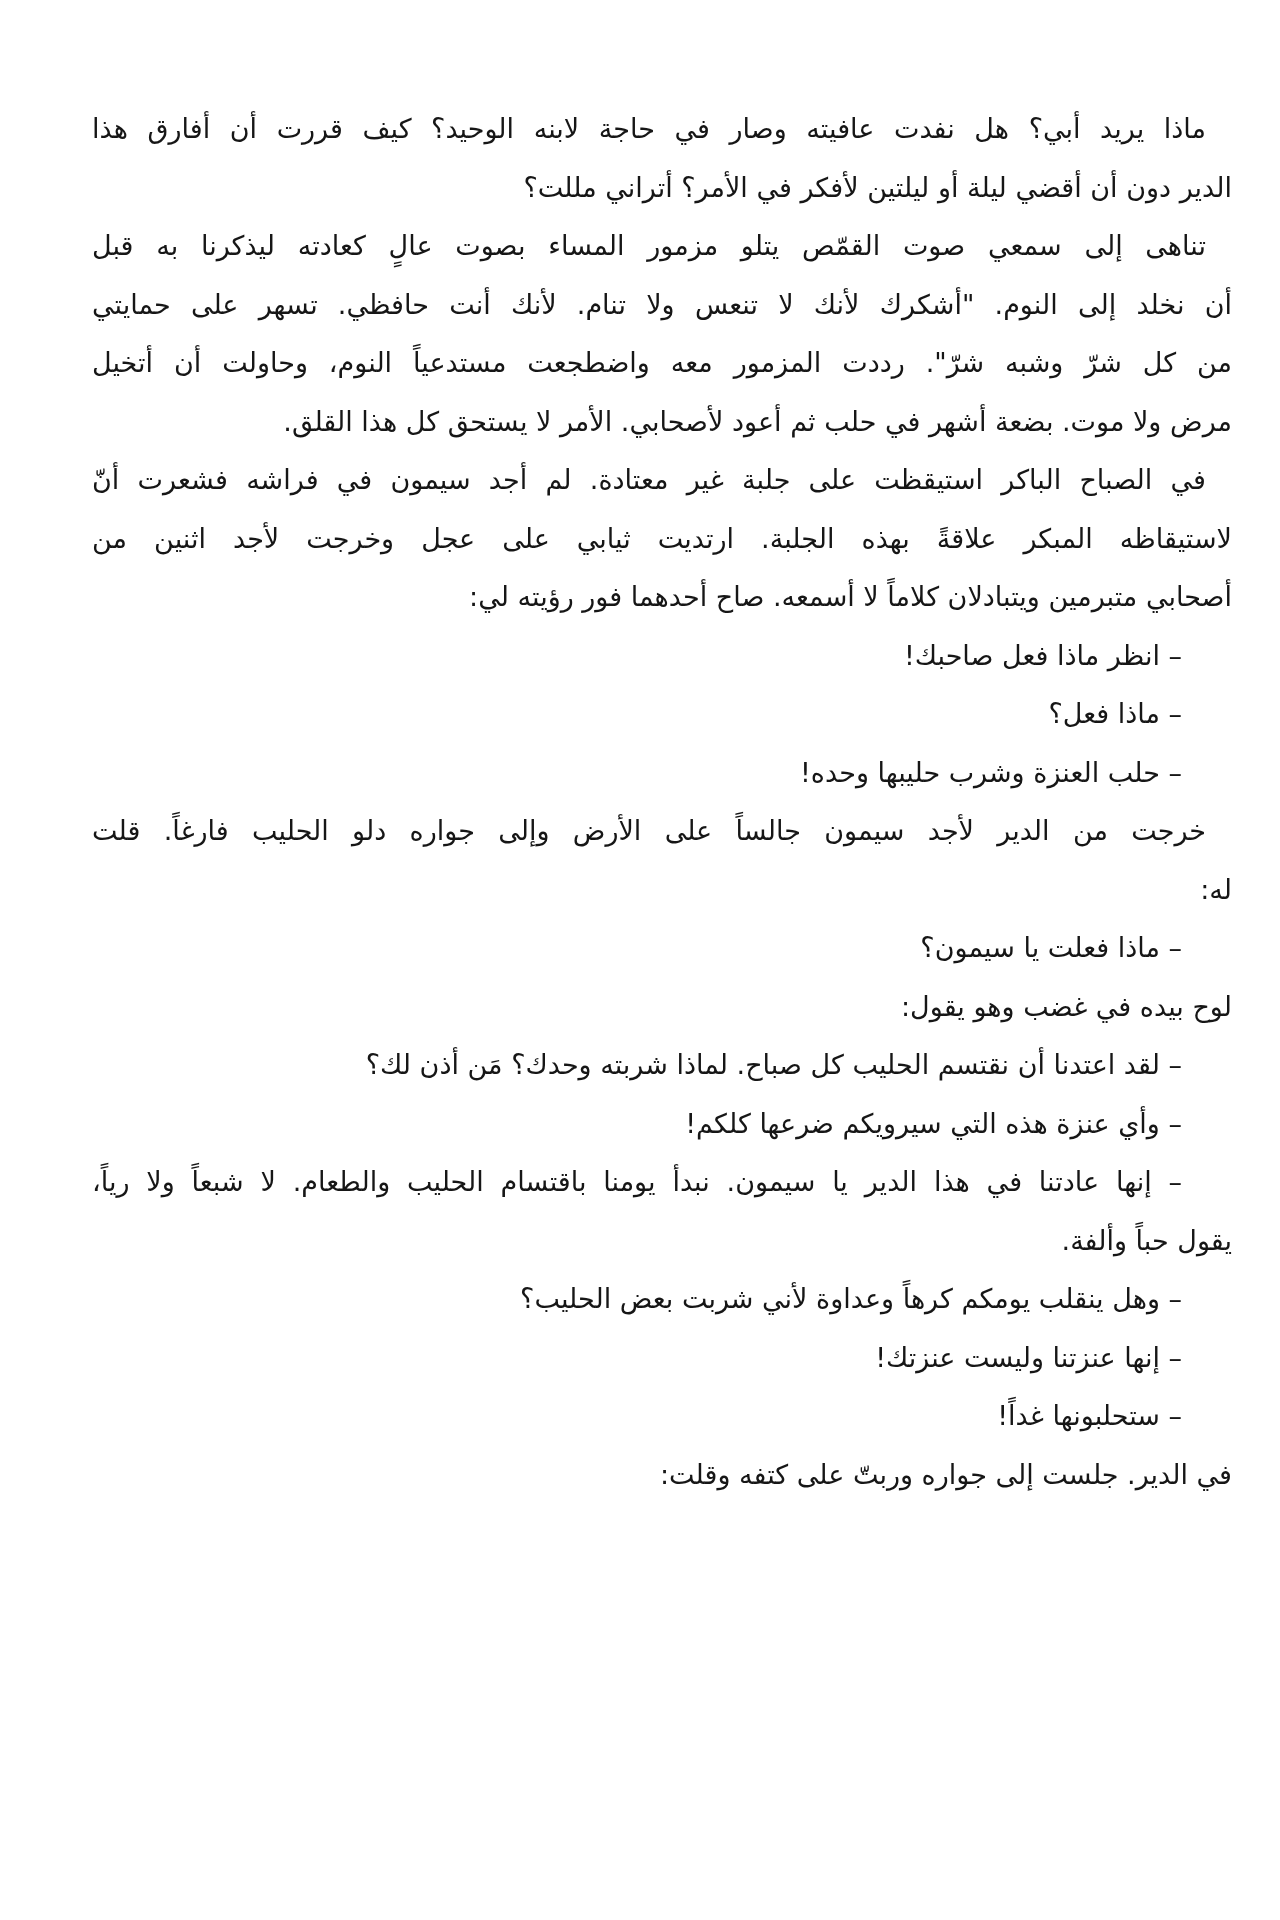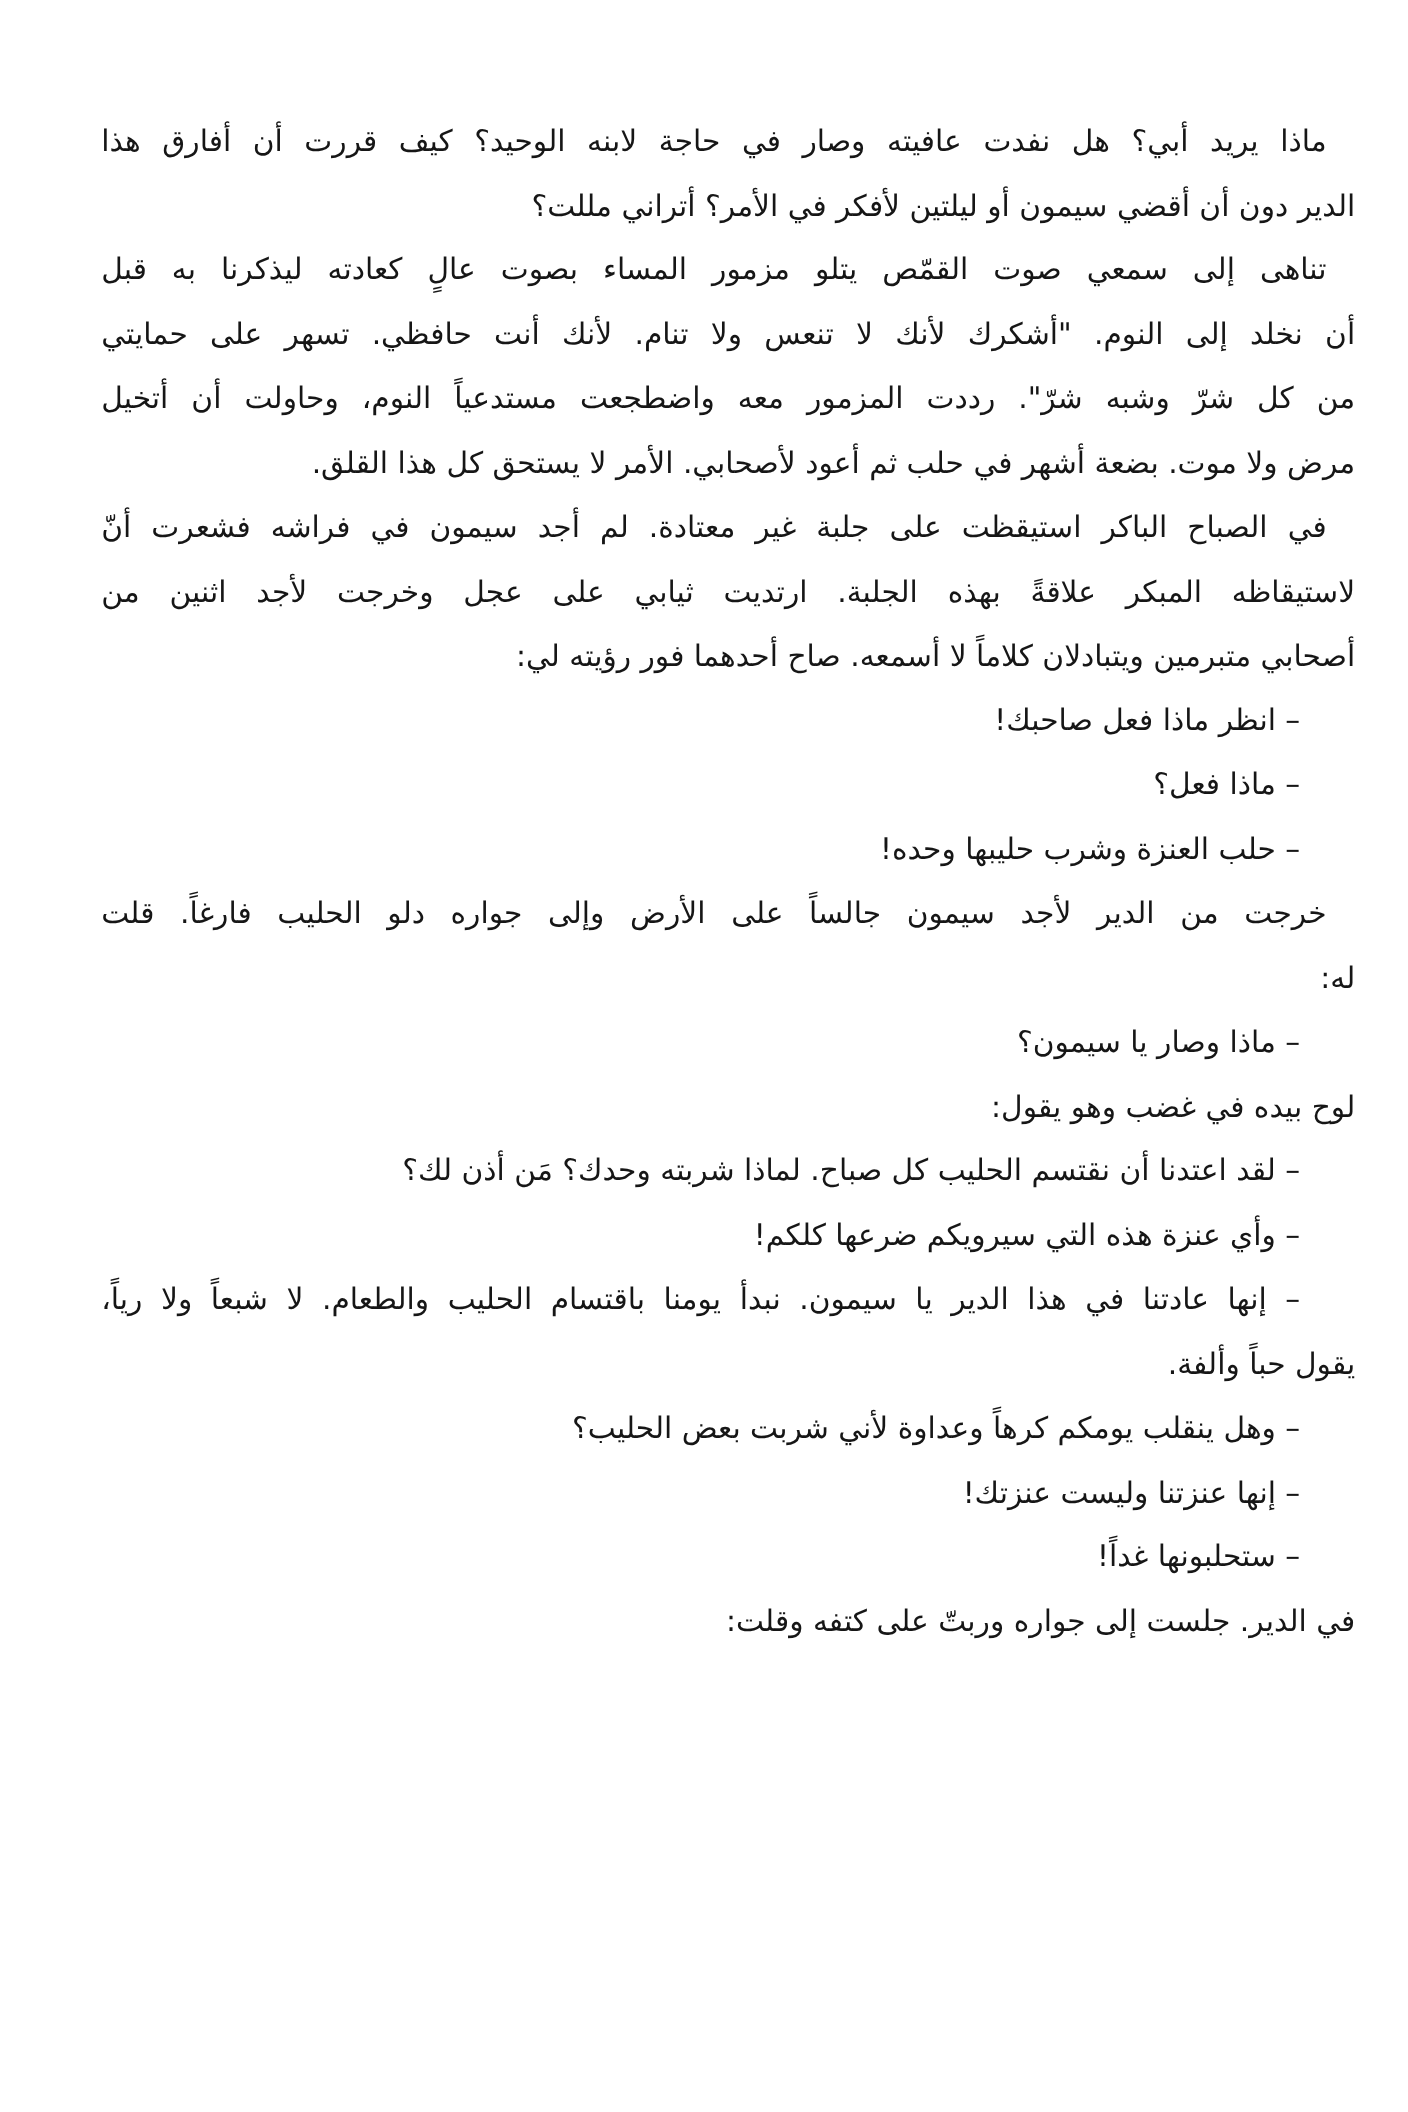--- a/index.html
+++ b/index.html
@@ -41,21 +41,21 @@
   
   .line.dlg-first { padding-right: 50px; }
 </style>
 </head>
 <body>
 
 <div class="page">
   <div class="text-area">
       <div class="block para">
         <div class="line fill para-first">ماذا يريد أبي؟ هل نفدت عافيته وصار في حاجة لابنه الوحيد؟ كيف قررت أن أفارق هذا</div>
-        <div class="line">الدير دون أن أقضي سيمون أو ليلتين لأفكر في الأمر؟ أتراني مللت؟</div>
+        <div class="line">الدير دون أن أقضي ليلة أو ليلتين لأفكر في الأمر؟ أتراني مللت؟</div>
       </div>
       <div class="block para">
         <div class="line fill para-first">تناهى إلى سمعي صوت القمّص يتلو مزمور المساء بصوت عالٍ كعادته ليذكرنا به قبل</div>
         <div class="line fill">أن نخلد إلى النوم. "أشكرك لأنك لا تنعس ولا تنام. لأنك أنت حافظي. تسهر على حمايتي</div>
         <div class="line fill">من كل شرّ وشبه شرّ". رددت المزمور معه واضطجعت مستدعياً النوم، وحاولت أن أتخيل</div>
         <div class="line">مرض ولا موت. بضعة أشهر في حلب ثم أعود لأصحابي. الأمر لا يستحق كل هذا القلق.</div>
       </div>
       <div class="block para">
         <div class="line fill para-first">في الصباح الباكر استيقظت على جلبة غير معتادة. لم أجد سيمون في فراشه فشعرت أنّ</div>
         <div class="line fill">لاستيقاظه المبكر علاقةً بهذه الجلبة. ارتديت ثيابي على عجل وخرجت لأجد اثنين من</div>
@@ -68,21 +68,21 @@
         <div class="line dlg-first">– ماذا فعل؟</div>
       </div>
       <div class="block dialogue">
         <div class="line dlg-first">– حلب العنزة وشرب حليبها وحده!</div>
       </div>
       <div class="block para">
         <div class="line fill para-first">خرجت من الدير لأجد سيمون جالساً على الأرض وإلى جواره دلو الحليب فارغاً. قلت</div>
         <div class="line">له:</div>
       </div>
       <div class="block dialogue">
-        <div class="line dlg-first">– ماذا وصار يا سيمون؟</div>
+        <div class="line dlg-first">– ماذا فعلت يا سيمون؟</div>
       </div>
       <div class="block para-noindent">
         <div class="line">لوح بيده في غضب وهو يقول:</div>
       </div>
       <div class="block dialogue">
         <div class="line dlg-first">– لقد اعتدنا أن نقتسم الحليب كل صباح. لماذا شربته وحدك؟ مَن أذن لك؟</div>
       </div>
       <div class="block dialogue">
         <div class="line dlg-first">– وأي عنزة هذه التي سيرويكم ضرعها كلكم!</div>
       </div>

